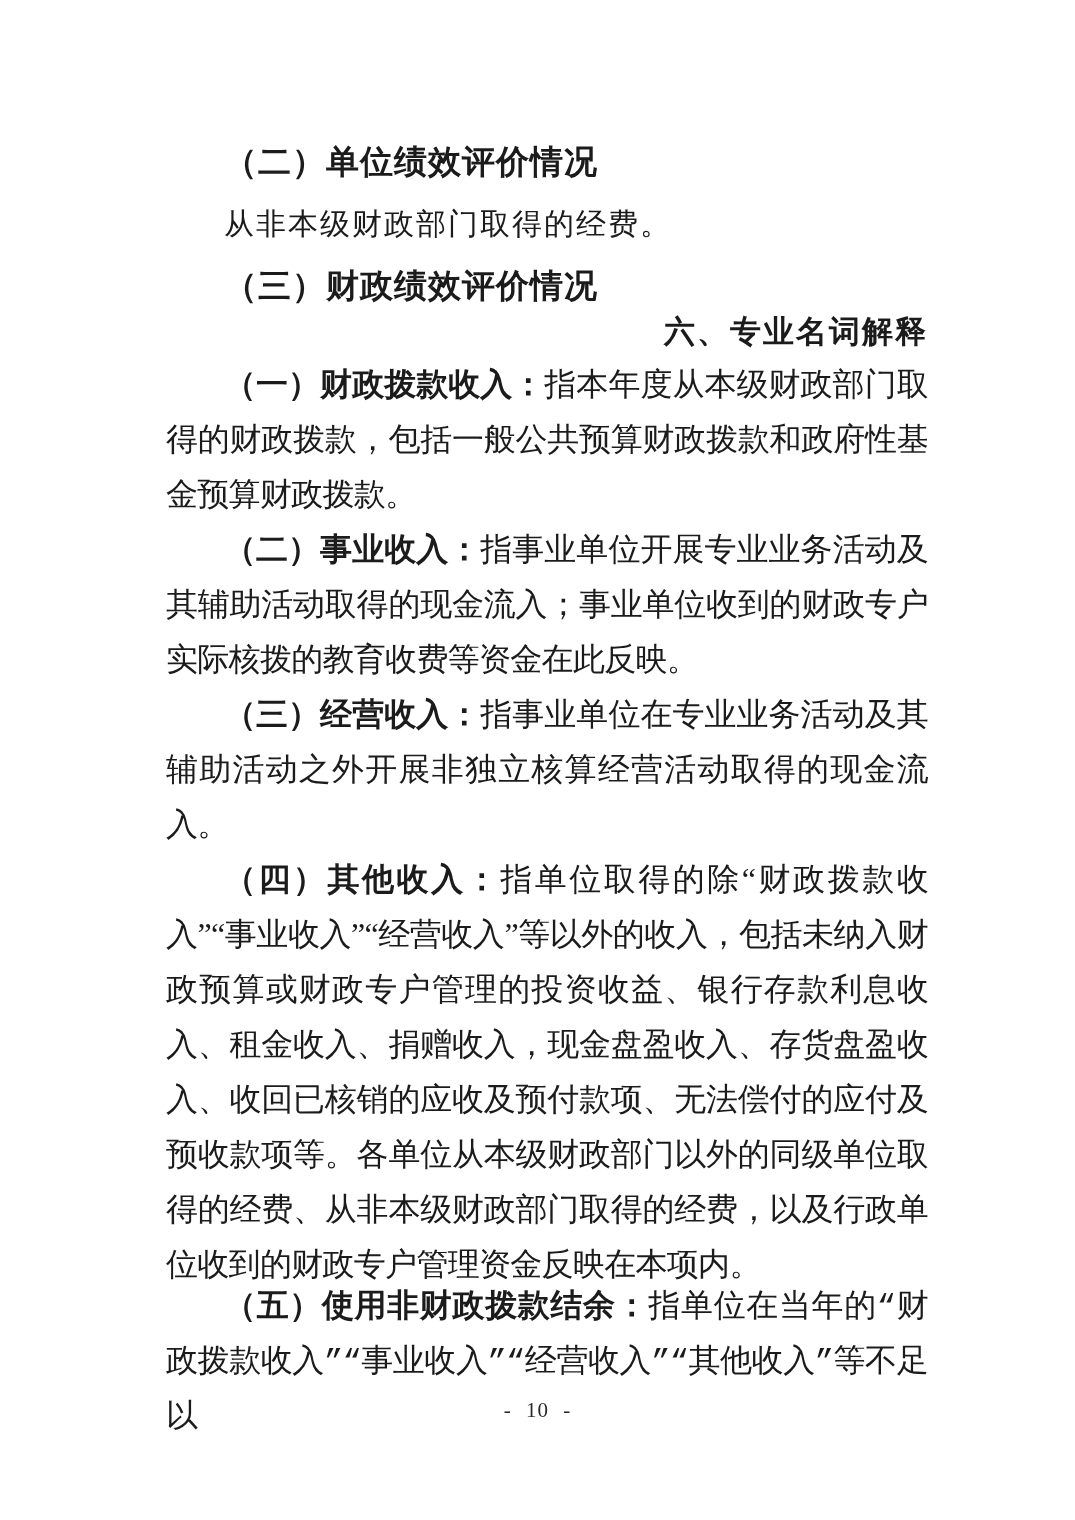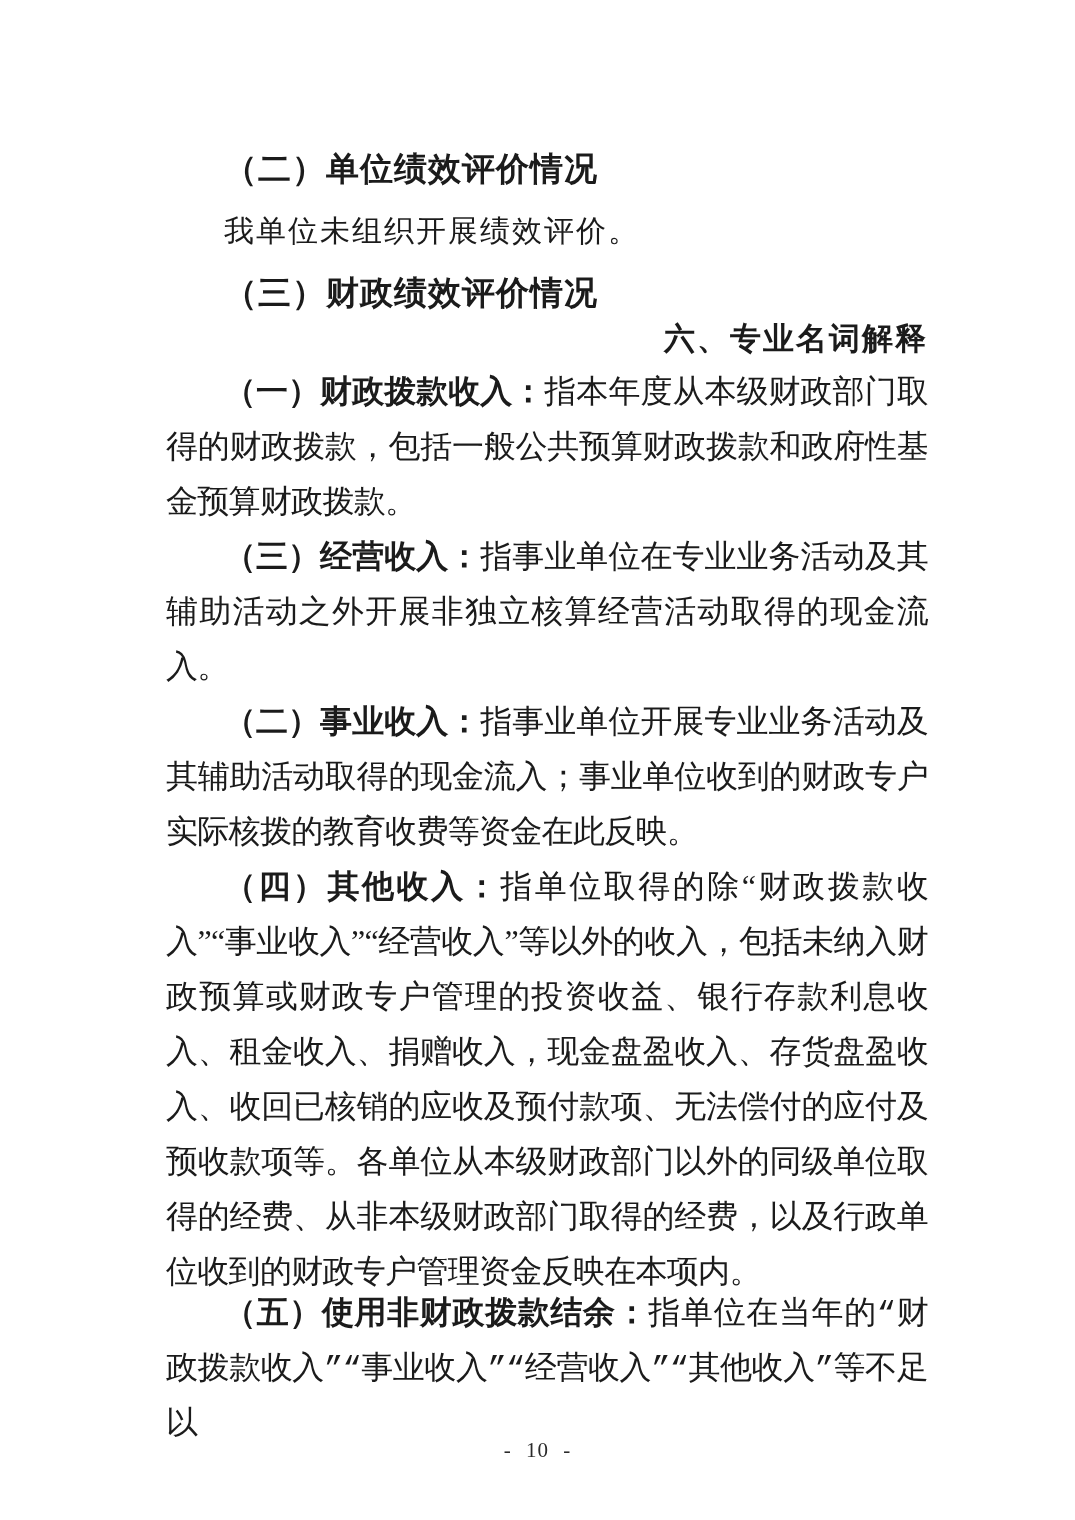--- a/index.html
+++ b/index.html
@@ -12,21 +12,21 @@
     width: 1075px;
     height: 1520px;
     background: #ffffff;
     color: #1b1b1b;
     font-family: "Liberation Serif", "DejaVu Serif", serif;
     overflow: hidden;
   }
   .content {
     position: absolute;
     left: 166px;
-    top: 138px;
+    top: 131px;
     width: 762px;
   }
   .content p, .content h2, .content h3 {
     margin: 0;
     padding: 0;
     text-indent: 58px;
   }
   
   .sub {
     font-size: 33px;
@@ -74,49 +74,48 @@
     position: absolute;
     top: 1398px;
     left: 0;
     width: 100%;
     text-align: center;
     font-size: 21px;
     color: #2a2a2a;
     letter-spacing: 1px;
     word-spacing: 8px;
     font-family: "Liberation Serif", "DejaVu Serif", serif;
-    margin-top: 40px;
   }
 </style>
 </head>
 <body>
 
 <div class="page">
 
   <div class="content">
 
     <h3 class="sub">（二）单位绩效评价情况</h3>
 
-    <p class="statement">我单位未组织开展绩效评价。</p>
+    <p class="statement">从非本级财政部门取得的经费。</p>
 
     <h3 class="sub">（三）财政绩效评价情况</h3>
 
 
     <h2 class="chapter">六、专业名词解释</h2>
 
     <p class="para">
       <span class="lead">（一）财政拨款收入：</span><span class="body-text">指本年度从本级财政部门取得的财政拨款，包括一般公共预算财政拨款和政府性基金预算财政拨款。</span>
     </p>
 
     <p class="para">
-      <span class="lead">（三）经营收入：</span><span class="body-text">指事业单位在专业业务活动及其辅助活动之外开展非独立核算经营活动取得的现金流入。</span>
+      <span class="lead">（二）事业收入：</span><span class="body-text">指事业单位开展专业业务活动及其辅助活动取得的现金流入；事业单位收到的财政专户实际核拨的教育收费等资金在此反映。</span>
     </p>
 
     <p class="para">
-      <span class="lead">（二）事业收入：</span><span class="body-text">指事业单位开展专业业务活动及其辅助活动取得的现金流入；事业单位收到的财政专户实际核拨的教育收费等资金在此反映。</span>
+      <span class="lead">（三）经营收入：</span><span class="body-text">指事业单位在专业业务活动及其辅助活动之外开展非独立核算经营活动取得的现金流入。</span>
     </p>
 
     <p class="para">
       <span class="lead">（四）其他收入：</span><span class="body-text">指单位取得的除“财政拨款收入”“事业收入”“经营收入”等以外的收入，包括未纳入财政预算或财政专户管理的投资收益、银行存款利息收入、租金收入、捐赠收入，现金盘盈收入、存货盘盈收入、收回已核销的应收及预付款项、无法偿付的应付及预收款项等。各单位从本级财政部门以外的同级单位取得的经费、从非本级财政部门取得的经费，以及行政单位收到的财政专户管理资金反映在本项内。</span>
     </p>
 
     <p class="para last">
       <span class="lead">（五）使用非财政拨款结余：</span><span class="body-text">指单位在当年的“财政拨款收入”“事业收入”“经营收入”“其他收入”等不足以</span>
     </p>
 

